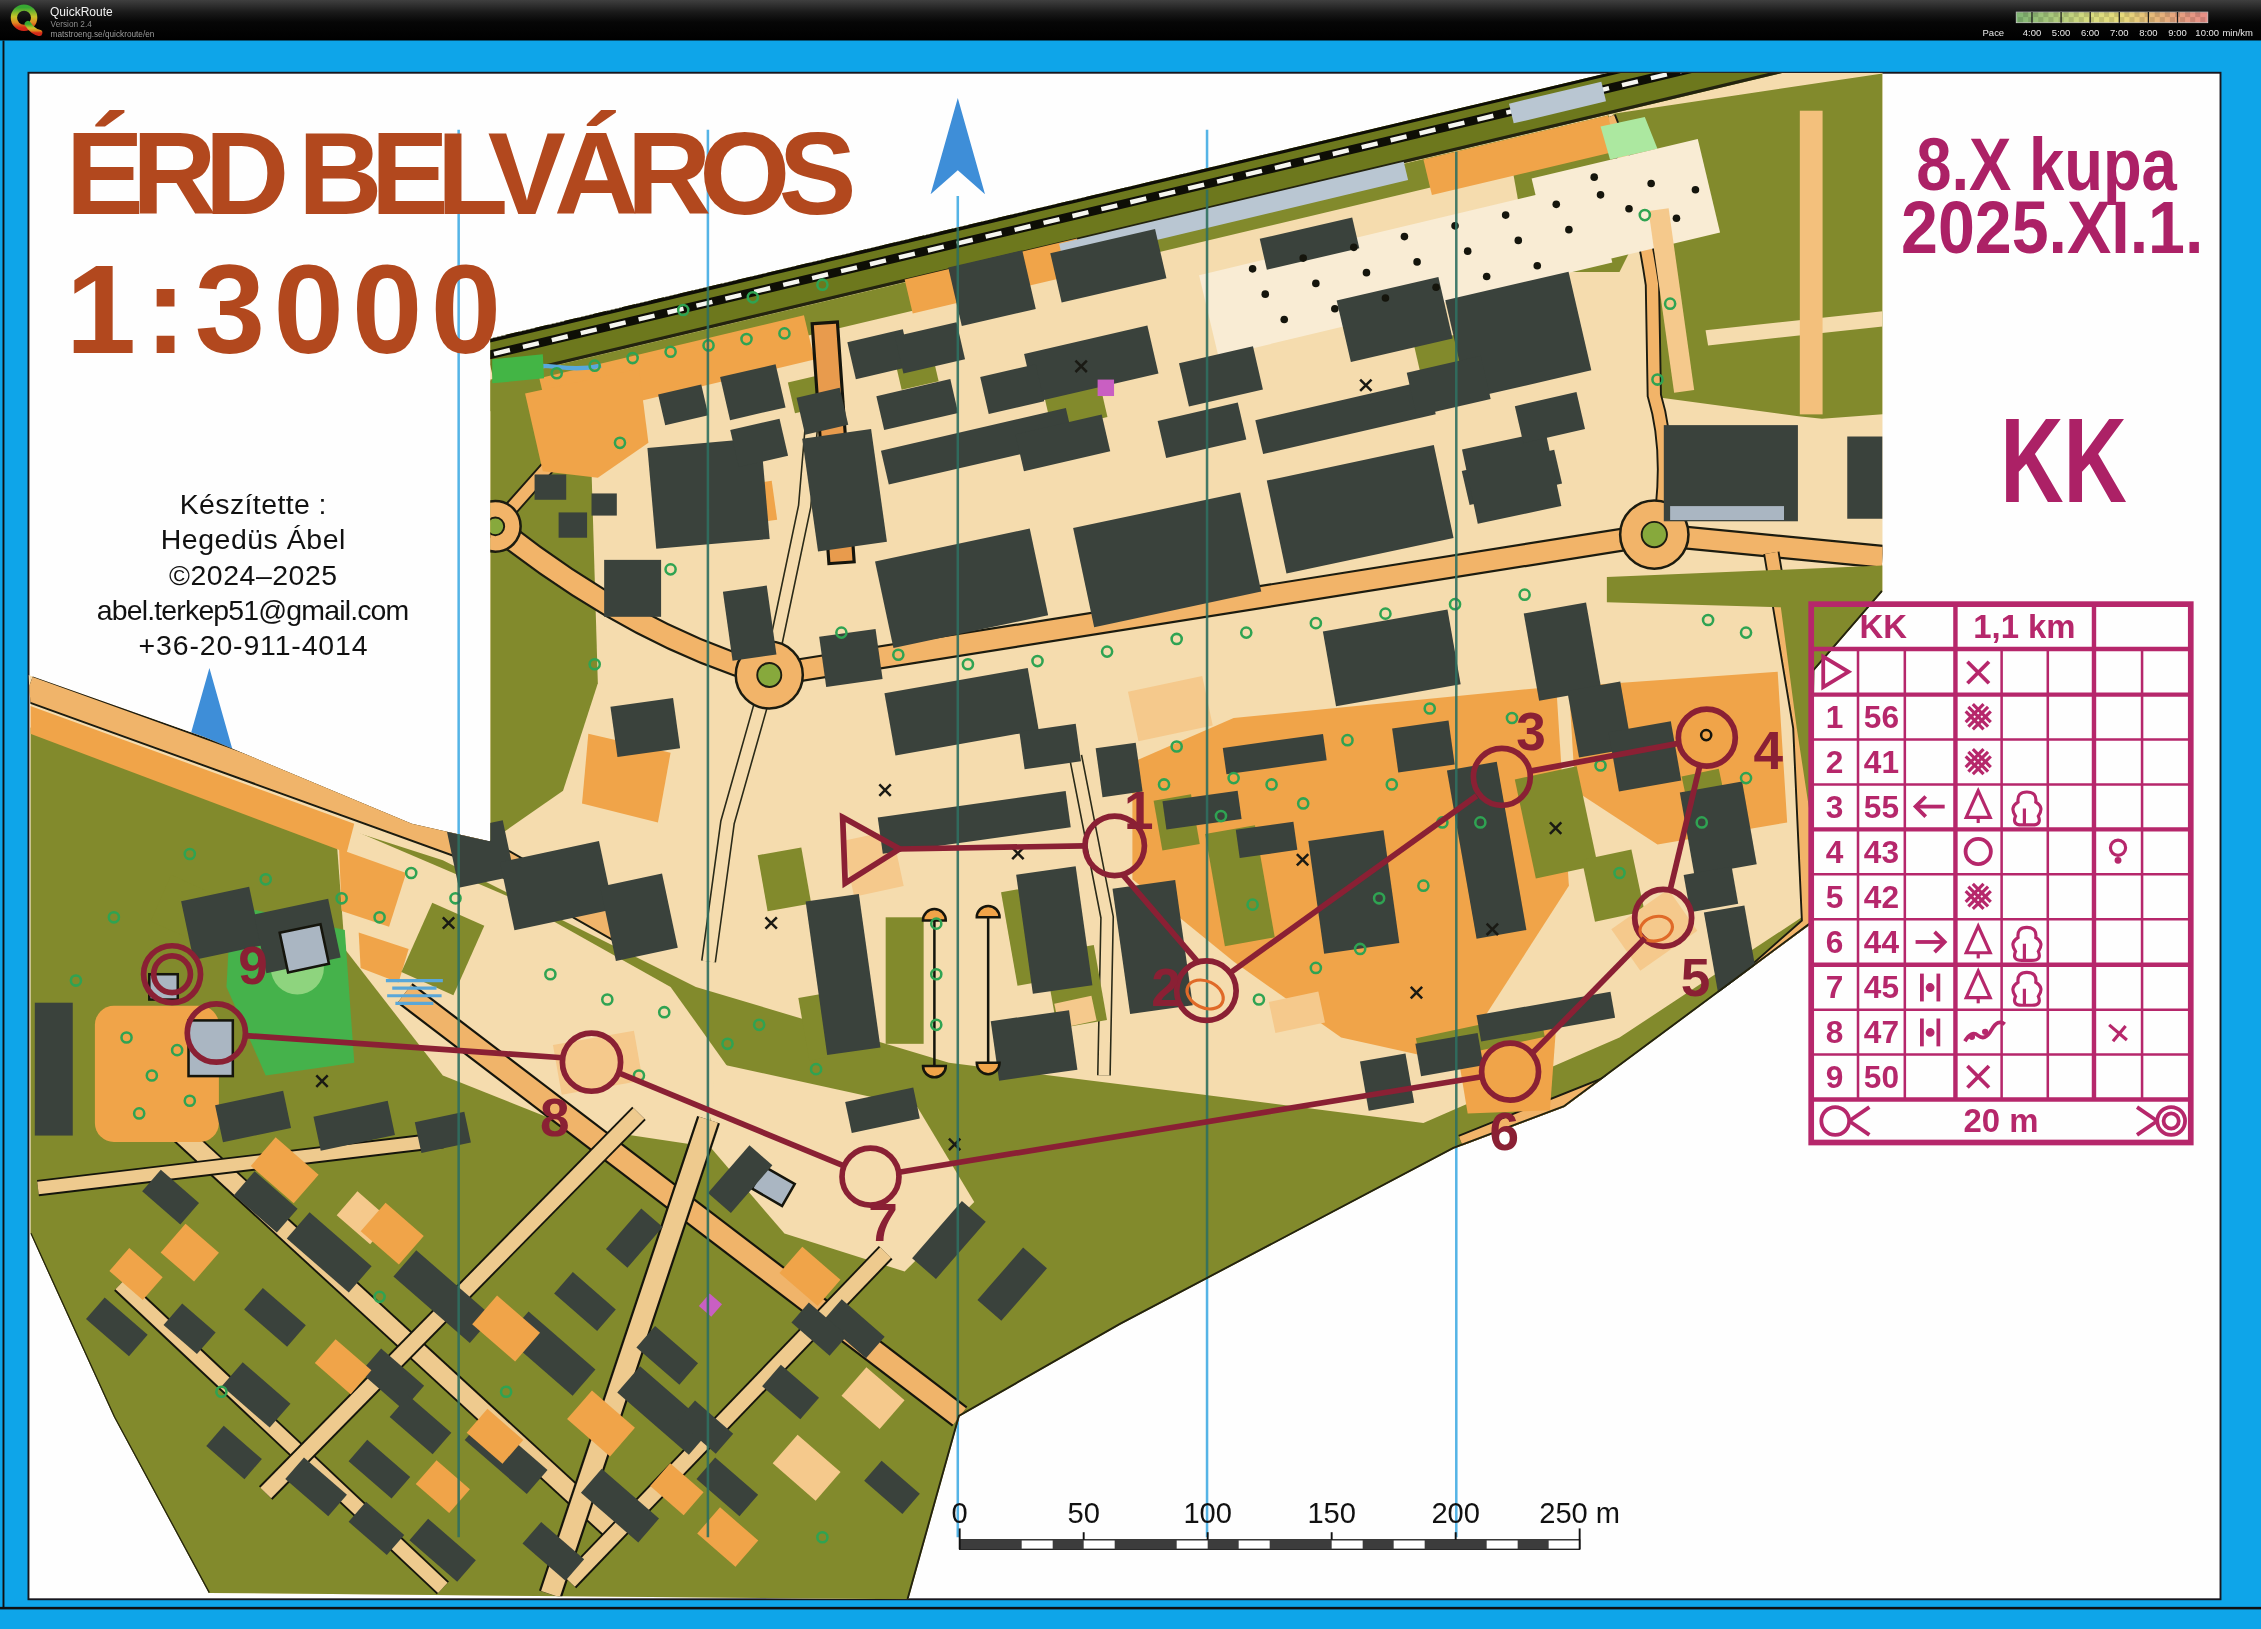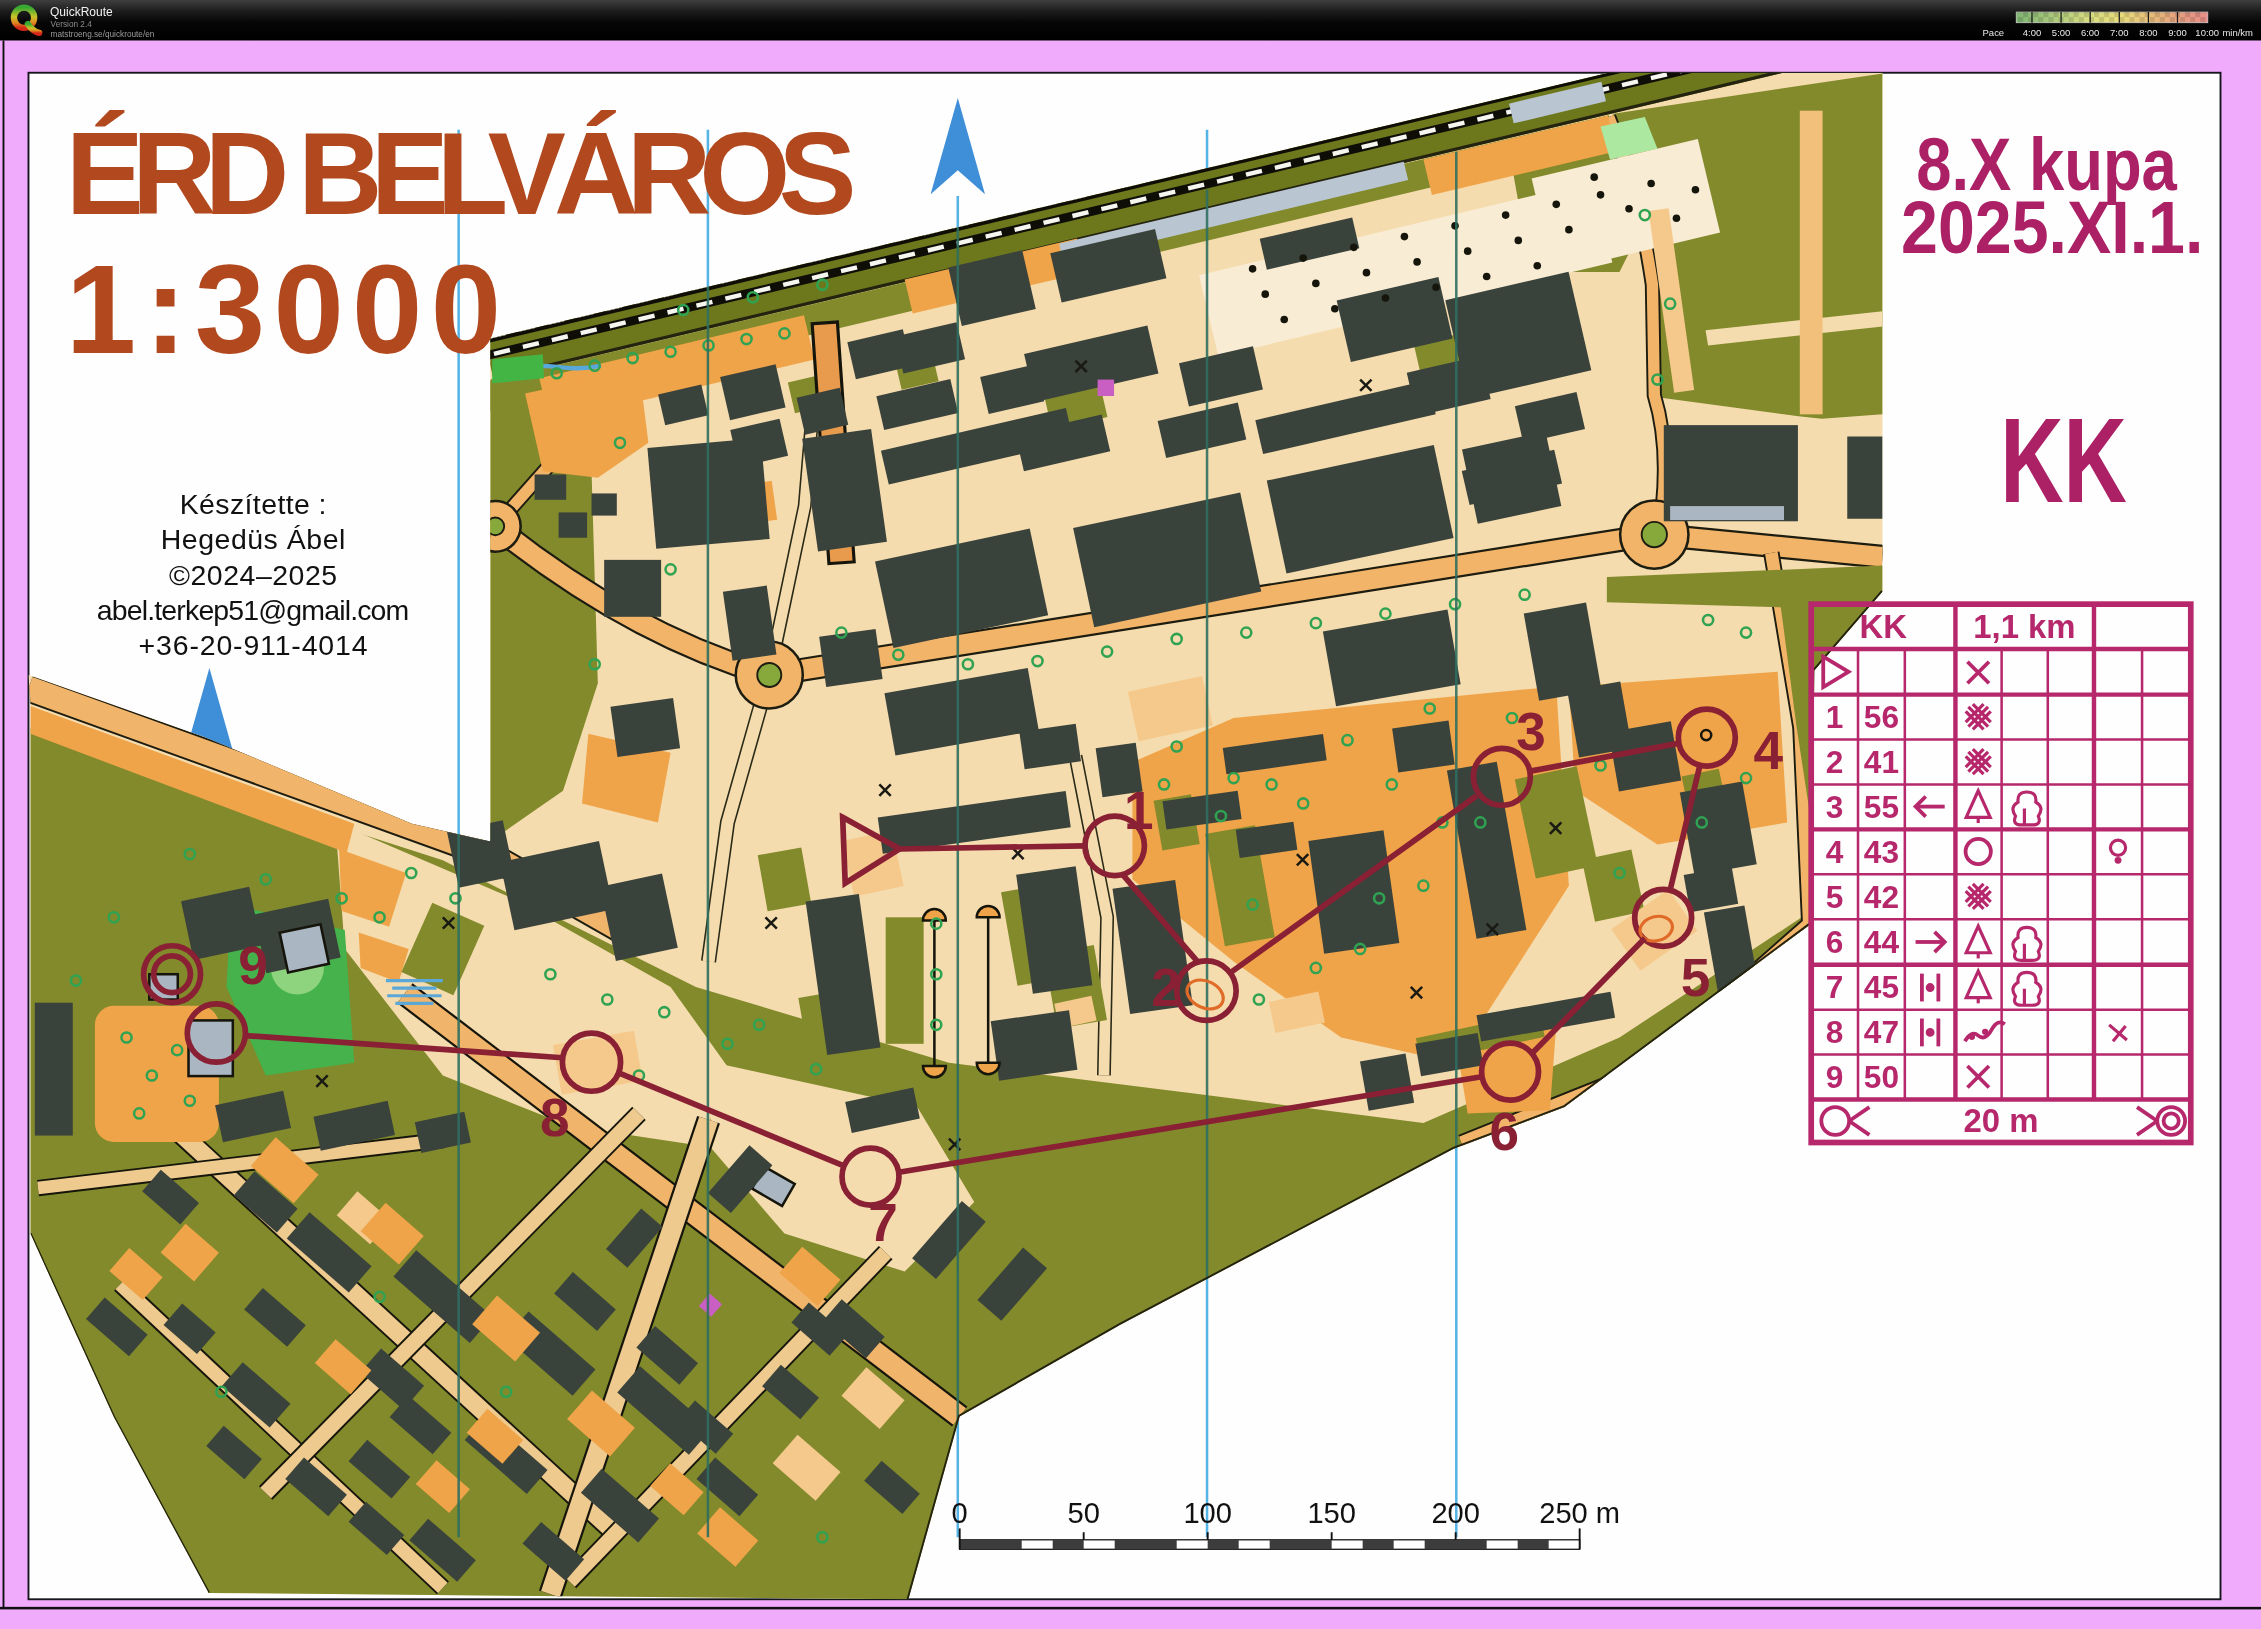--- a/index.html
+++ b/index.html
@@ -1,17 +1,17 @@
 <!DOCTYPE html>
 <html style="font-size:10px"><head>
 <meta charset="utf-8">
 <style>
 html,body{margin:0;padding:0;background:#fff;}
 *{font-family:"Liberation Sans",sans-serif;}
-#stage{position:relative;width:2261px;height:1629px;background:#f0abfc;overflow:hidden;}
+#stage{position:relative;width:2261px;height:1629px;background:#0ea5e9;overflow:hidden;}
 </style>
 </head>
 <body>
 <div id="stage">
 <svg width="2261" height="1629" viewBox="0 0 3574 2575" xmlns="http://www.w3.org/2000/svg">
 <defs>
 <linearGradient id="hdr" x1="0" y1="0" x2="0" y2="1">
 <stop offset="0" stop-color="#3f3f3f"></stop>
           <stop offset="0.3" stop-color="#1a1a1a"></stop>
           <stop offset="0.55" stop-color="#060606"></stop>

